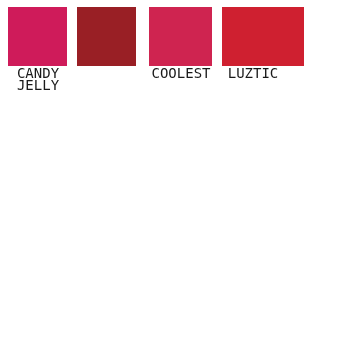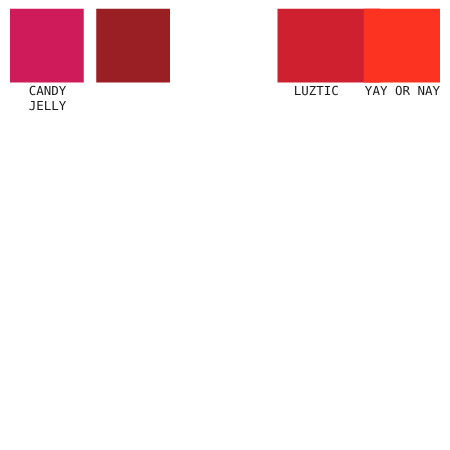--- a/index.html
+++ b/index.html
@@ -41,21 +41,21 @@
     height: 59px;
     display: block;
   }
 
   .swatch-label {
     display: block;
     margin-top: 2px;
     text-align: center;
     color: #1a1a1a;
     font-family: "DejaVu Sans Mono", monospace;
-    font-size: 10px;
+    font-size: 14px;
     line-height: 11.5px;
     letter-spacing: 0px;
     white-space: pre-line;
     word-spacing: 0px;
   }
 
   
   #cell-0 { left: 8px;   width: 59px; }
   #cell-1 { left: 77px;  width: 59px; }
   #cell-2 { left: 149px; width: 63px; }
@@ -88,28 +88,28 @@
     <div class="swatch-cell" id="cell-0">
       <span class="swatch-chip" style="background-color: rgb(207, 27, 90);"></span>
       <span class="swatch-label" style="color: rgb(26, 26, 26);">CANDY
 JELLY</span>
     </div>
 
     <div class="swatch-cell" id="cell-1">
       <span class="swatch-chip" style="background-color: rgb(153, 31, 37);"></span>
     </div>
 
+    <div class="swatch-cell" id="cell-2">
+      <span class="swatch-chip" style="background-color: rgb(207, 36, 80);"></span>
+      <span class="swatch-label" style="color: rgb(26, 26, 26);">COOLEST</span>
+    </div>
 
     <div class="swatch-cell" id="cell-3">
       <span class="swatch-chip" style="background-color: rgb(207, 32, 48);"></span>
       <span class="swatch-label" style="color: rgb(26, 26, 26);">LUZTIC</span>
     </div>
 
-    <div class="swatch-cell" id="cell-4">
-      <span class="swatch-chip" style="background-color: rgb(251, 51, 32);"></span>
-      <span class="swatch-label" style="color: rgb(26, 26, 26);">YAY OR NAY</span>
-    </div>
 
   </div>
 
   <div class="empty-area"></div>
 
 </div>
 
 </body></html>

